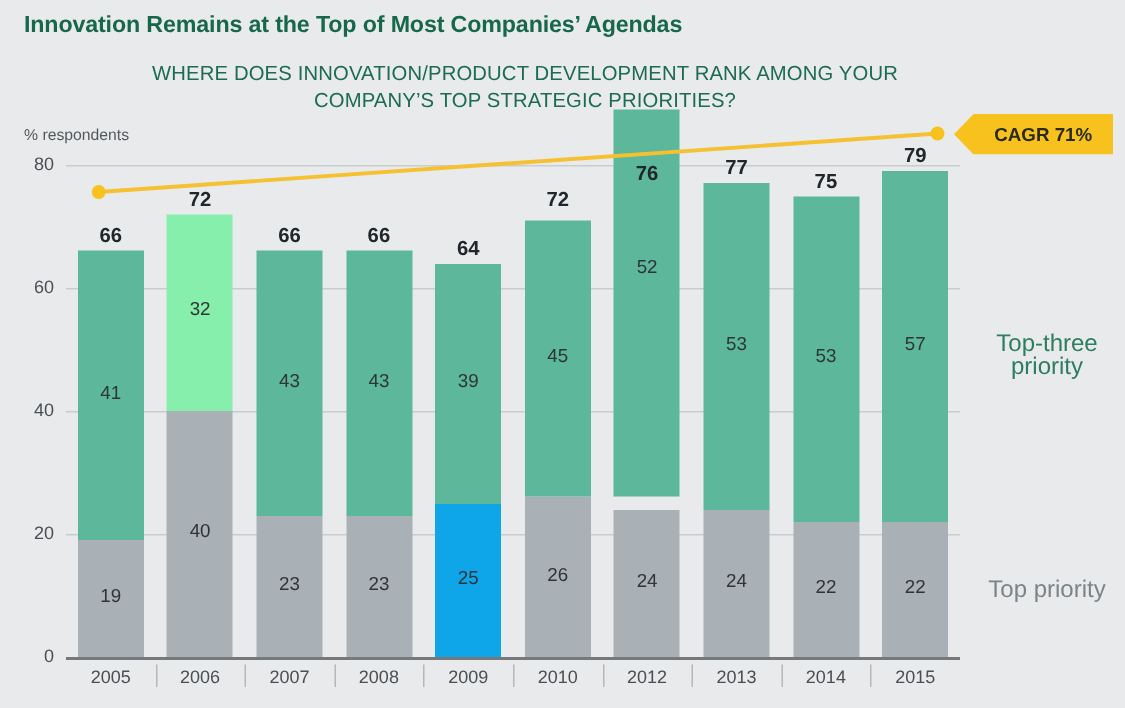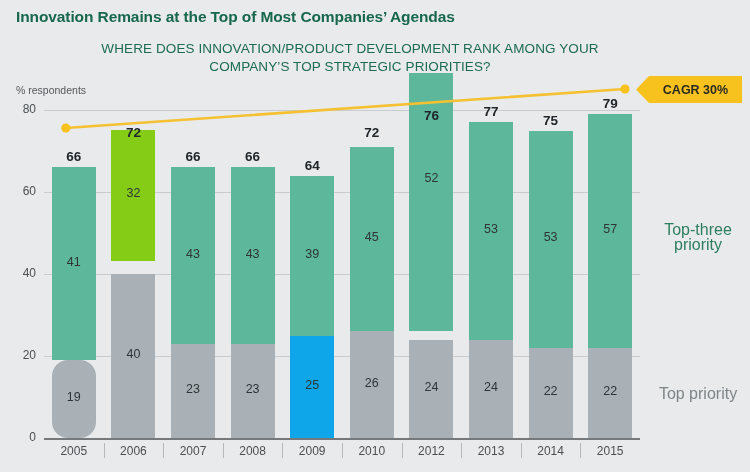--- a/index.html
+++ b/index.html
@@ -171,33 +171,33 @@
   <div id="plot">
     <div id="gridlines">
         <div class="gridline base" style="top: 328px;"></div>
         <div class="gridline" style="top: 246px;"></div>
         <div class="gridline" style="top: 164px;"></div>
         <div class="gridline" style="top: 82px;"></div>
         <div class="gridline" style="top: 0px;"></div>
       </div>
     <div id="bars">
         <div class="bar-group" style="left: 7.8px; width: 44px; height: 270.6px;">
-          <div class="seg seg-bottom" style="height: 77.9px; background: rgb(169, 177, 182); border-radius: 16px;">
+          <div class="seg seg-bottom" style="height: 77.9px; background: rgb(169, 177, 182);">
             <div class="seg-label" style="top: 29.95px;">19</div>
           </div>
           <div class="seg seg-top" style="bottom: 77.9px; height: 192.7px; background: rgb(92, 183, 155);">
             <div class="seg-label" style="top: 87.35px;">41</div>
           </div>
           <div class="total-label" style="bottom: 273.6px;">66</div>
         </div>
         <div class="bar-group" style="left: 67.4px; width: 44px; height: 295.2px;">
           <div class="seg seg-bottom" style="height: 164px; background: rgb(169, 177, 182);">
             <div class="seg-label" style="top: 73px;">40</div>
           </div>
-          <div class="seg seg-top" style="bottom: 177px; height: 131.2px; background: #84cc16;">
+          <div class="seg seg-top" style="bottom: 164px; height: 131.2px; background: #86efac;">
             <div class="seg-label" style="top: 56.6px;">32</div>
           </div>
           <div class="total-label" style="bottom: 298.2px;">72</div>
         </div>
         <div class="bar-group" style="left: 127px; width: 44px; height: 270.6px;">
           <div class="seg seg-bottom" style="height: 94.3px; background: rgb(169, 177, 182);">
             <div class="seg-label" style="top: 38.15px;">23</div>
           </div>
           <div class="seg seg-top" style="bottom: 94.3px; height: 176.3px; background: rgb(92, 183, 155);">
             <div class="seg-label" style="top: 79.15px;">43</div>
@@ -273,21 +273,21 @@
   <svg id="trend">
     <polyline id="trend-path" fill="none" stroke-width="2.6" stroke-linecap="round" stroke-linejoin="round" points="65.8,128 625,89" stroke="#f5c131"></polyline>
     <circle id="trend-dot-start" r="4.6" cx="65.8" cy="128" fill="#f7c21e"></circle>
     <circle id="trend-dot-end" r="4.6" cx="625" cy="89" fill="#f7c21e"></circle>
   </svg>
 
   <div class="cagr-badge">
     <svg width="106" height="27" viewBox="0 0 106 27">
       <polygon id="badge-poly" points="13,0 106,0 106,27 13,27 0,13.5" fill="#f7c21e"></polygon>
     </svg>
-    <div class="cagr-text">CAGR 30%</div>
+    <div class="cagr-text">CAGR 71%</div>
   </div>
 
   <div class="legend-item legend-top-three">Top-three priority</div>
   <div class="legend-item legend-top">Top priority</div>
 
   <div id="xlabels">
       <div class="xlabel" style="left: 44px; width: 59.6px;">2005</div>
       <div class="xsep" style="left: 103.6px;"></div>
       <div class="xlabel" style="left: 103.6px; width: 59.6px;">2006</div>
       <div class="xsep" style="left: 163.2px;"></div>

